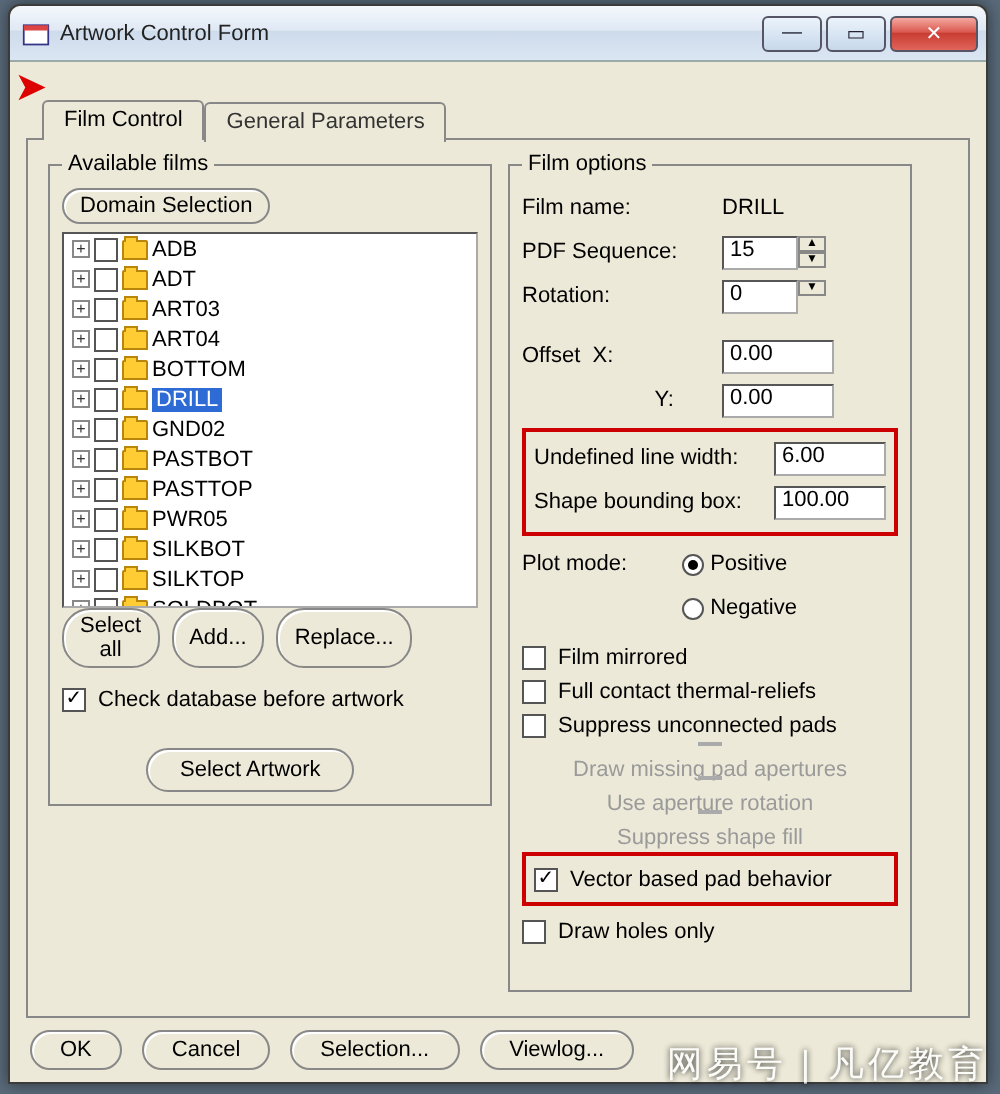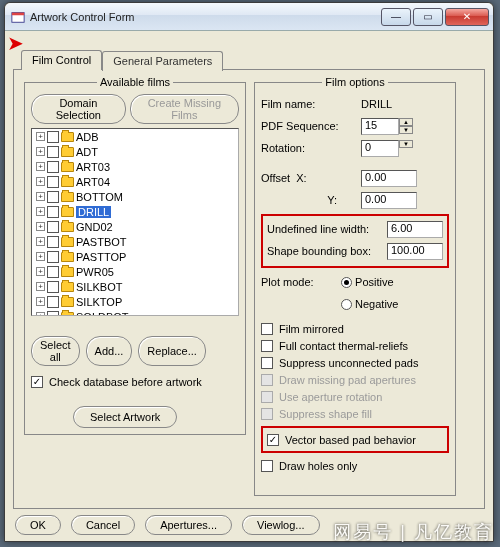--- a/index.html
+++ b/index.html
@@ -11,21 +11,21 @@
   .winbtns { display:flex; gap:0; }
   .winbtn { width:30px; height:18px; border:1px solid #556; border-radius:3px; margin-left:2px; background:linear-gradient(#eaf3fb,#c7d8ea); display:flex; align-items:center; justify-content:center; font-size:10px; color:#223; }
   .winbtn.close { width:44px; background:linear-gradient(#f5a8a0,#d9574d 45%,#c83b31 46%,#e0655b); color:#fff; }
   .client { position:absolute; top:28px; left:0; right:0; bottom:0; padding:19px 8px 8px; }
   .tabs { display:flex; margin-left:8px; }
   .tab { padding:3px 10px 4px; border:1px solid #888; border-bottom:none; background:#ece9d8; border-radius:3px 3px 0 0; margin-right:0; position:relative; z-index:2; }
   .tab.inactive { color:#333; top:1px; }
   .tabpage { border:1px solid #888; background:#ece9d8; margin-top:-1px; padding:8px; height:440px; position:relative; }
   .arrow { position:absolute; top:28px; left:2px; color:#d00; font-size:20px; pointer-events:none; }
   fieldset { border:1px solid #888; margin:0; padding:6px 6px; }
-  fieldset legend { padding:0 3px;text-align:center; }
+  fieldset legend { padding:0 3px; }
   .left-group { position:absolute; top:6px; left:10px; width:222px; }
   .right-group { position:absolute; top:6px; left:240px; width:184px; height:420px; }
   .btnrow { display:flex; gap:4px; margin-bottom:4px; }
   .btn { background:#ece9d8; border:1px solid #888; padding:2px 8px; border-radius:14px; box-shadow:1px 1px 0 #fff inset; }
   .btn:disabled, .btn.disabled { color:#999; }
   .treebox { border:1px inset #aaa; background:#fff; height:188px; overflow-y:scroll; overflow-x:hidden; }
   .tree-row { display:flex; align-items:center; height:15px; padding-left:4px; gap:2px; white-space:nowrap; }
   .tree-row .plusbox { width:9px; height:9px; border:1px solid #888; font-size:8px; line-height:7px; text-align:center; color:#333; }
   .folder { width:13px; height:10px; background:#ffcc33; border:1px solid #b8860b; border-radius:1px 1px 0 0; position:relative; }
   .folder:before { content:""; position:absolute; top:-3px; left:0; width:5px; height:2px; background:#ffcc33; border:1px solid #b8860b; border-bottom:none; }
@@ -37,23 +37,23 @@
   .rb { width:11px; height:11px; border:1px solid #555; border-radius:50%; display:inline-block; position:relative; background:#fff; }
   .rb.checked::after { content:""; position:absolute; top:2px; left:2px; width:5px; height:5px; background:#000; border-radius:50%; }
   .field { display:flex; align-items:center; height:20px; margin-bottom:2px; }
   .field .lbl { width:100px; }
   .txt { border:1px inset #aaa; background:#fff; height:17px; padding:0 3px; width:56px; }
   .spin { display:flex; }
   .spin .txt { width:38px; }
   .spin .spbtns { display:flex; flex-direction:column; }
   .spin .sp { width:14px; height:8px; border:1px solid #888; background:#ece9d8; font-size:6px; text-align:center; line-height:6px;}
   .row-cb { display:flex; align-items:center; gap:6px; height:17px; }
-  .row-cb.disabled { color:#9a9a9a; }
+  .row-cb.disabled { color:#9a9a9a;flex-direction:column; }
   .redbox { border:2px solid #c00; padding:3px 4px; margin:4px 0; }
-  .below-tree-btns { display:flex; gap:6px; margin-top:20px; }
+  .below-tree-btns { display:flex; gap:6px; margin-top:0; }
   .below-tree-btns .btn { flex:0; padding:2px 8px; }
   .check-row { margin-top:10px; display:flex; align-items:center; gap:6px; }
   .create-art { margin:18px 0 0 42px; }
   .bottom-btns { position:absolute; bottom:6px; left:10px; right:10px; display:flex; gap:10px; }
   .bottom-btns .btn { padding:3px 14px; }
   .watermark { position:absolute; bottom:3px; right:6px; color:#fff; font-size:18px; letter-spacing:2px; text-shadow:0 0 3px #000; opacity:.8; }
   
   .treebox::-webkit-scrollbar { width:16px; }
   .treebox::-webkit-scrollbar-track { background:#e8e8e8; border:1px solid #bbb; }
   .treebox::-webkit-scrollbar-thumb { background:linear-gradient(#dbe7f5,#b7cbe3); border:1px solid #7a8; }
@@ -81,21 +81,20 @@
     <div class="tabs">
       <div class="tab">Film Control</div>
       <div class="tab inactive">General Parameters</div>
     </div>
     <div class="tabpage">
 
       <fieldset class="left-group">
         <legend>Available films</legend>
         <div class="btnrow">
           <button class="btn">Domain Selection</button>
-          <button class="btn disabled">Create Missing Films</button>
         </div>
         <div class="treebox" id="tree">
             <div class="tree-row">
               <span class="plusbox">+</span>
               <span class="cb"></span>
               <span class="folder"></span>
               <span class="tree-label">ADB</span>
             </div>
             <div class="tree-row">
               <span class="plusbox">+</span>
@@ -278,19 +277,19 @@
               <span>Draw holes only</span>
             </div>
           </div>
       </fieldset>
 
     </div>
 
     <div class="bottom-btns">
       <button class="btn">OK</button>
       <button class="btn">Cancel</button>
-      <button class="btn">Apertures...</button>
+      <button class="btn">Selection...</button>
       <button class="btn">Viewlog...</button>
     </div>
   </div>
 </div>
 
 <div class="watermark">网易号 | 凡亿教育</div>
 
 </body></html>

